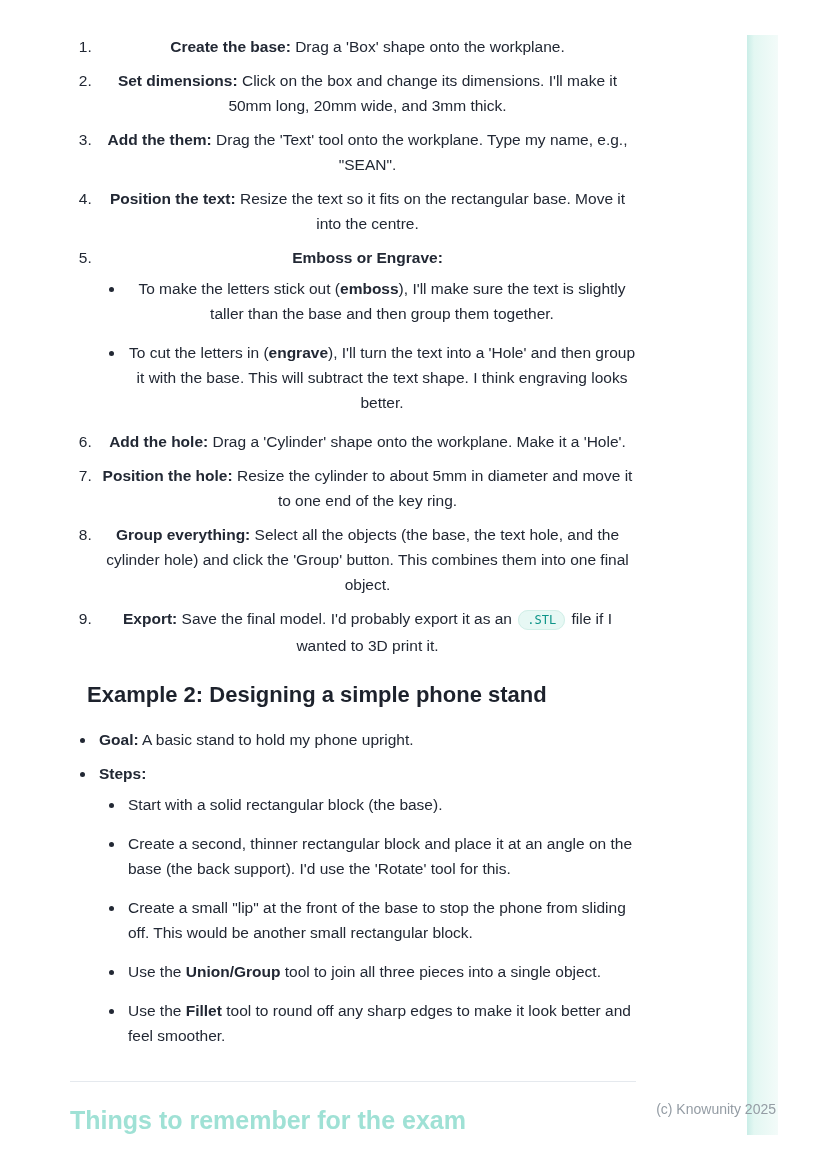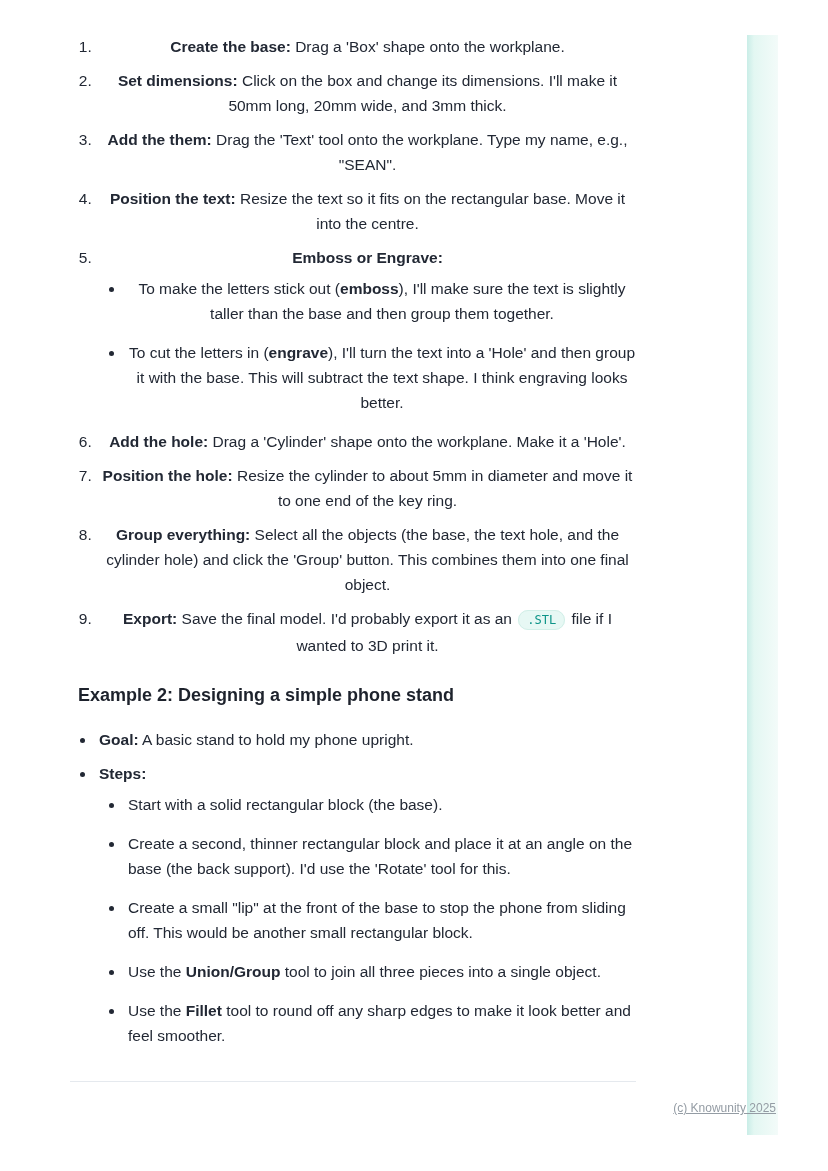--- a/index.html
+++ b/index.html
@@ -45,24 +45,24 @@
     color: #0d9488;
     background: #e7f8f4;
     border: 1px solid #d2efe8;
     border-radius: 10px;
     padding: 2px 8px;
     margin: 0 2px;
     white-space: nowrap;
   }
 
   .example-heading {
-    font-size: 18px;
+    font-size: 22px;
     font-weight: 700;
     line-height: 24px;
-    margin: 25px 0 20px 8px;
+    margin: 25px 0 20px 17px;
     color: #1d222c;
   }
 
   hr.divider {
     border: none;
     border-top: 1px solid #e5e9ee;
     margin: 33px 0 0 0;
   }
 
   .section-heading {
@@ -70,23 +70,22 @@
     font-size: 25px;
     line-height: 30px;
     font-weight: 700;
     color: #9fe1d5;
   }
 
   .footer {
     position: absolute;
     top: 1101px;
     right: 52px;
-    font-size: 12px;
+    font-size: 14px;
     color: #949ca4;
-    text-decoration: underline;
   }
 </style>
 </head>
 <body>
 
 <div class="page">
 
   <div class="edge-stripe"></div>
 
   <div class="content">
@@ -114,18 +113,19 @@
             <li><span>Start with a solid rectangular block (the base).</span></li>
             <li><span>Create a second, thinner rectangular block and place it at an angle on the base (the back support). I'd use the 'Rotate' tool for this.</span></li>
             <li><span>Create a small "lip" at the front of the base to stop the phone from sliding off. This would be another small rectangular block.</span></li>
             <li><span>Use the </span><span class="b">Union/Group</span><span> tool to join all three pieces into a single object.</span></li>
             <li><span>Use the </span><span class="b">Fillet</span><span> tool to round off any sharp edges to make it look better and feel smoother.</span></li>
           </ul></li>
       </ul>
 
     <hr class="divider">
 
+    <h2 class="section-heading" style="color: rgb(159, 225, 213);">Things to remember for the exam</h2>
 
   </div>
 
   <div class="footer">(c) Knowunity 2025</div>
 
 </div>
 
 </body></html>

